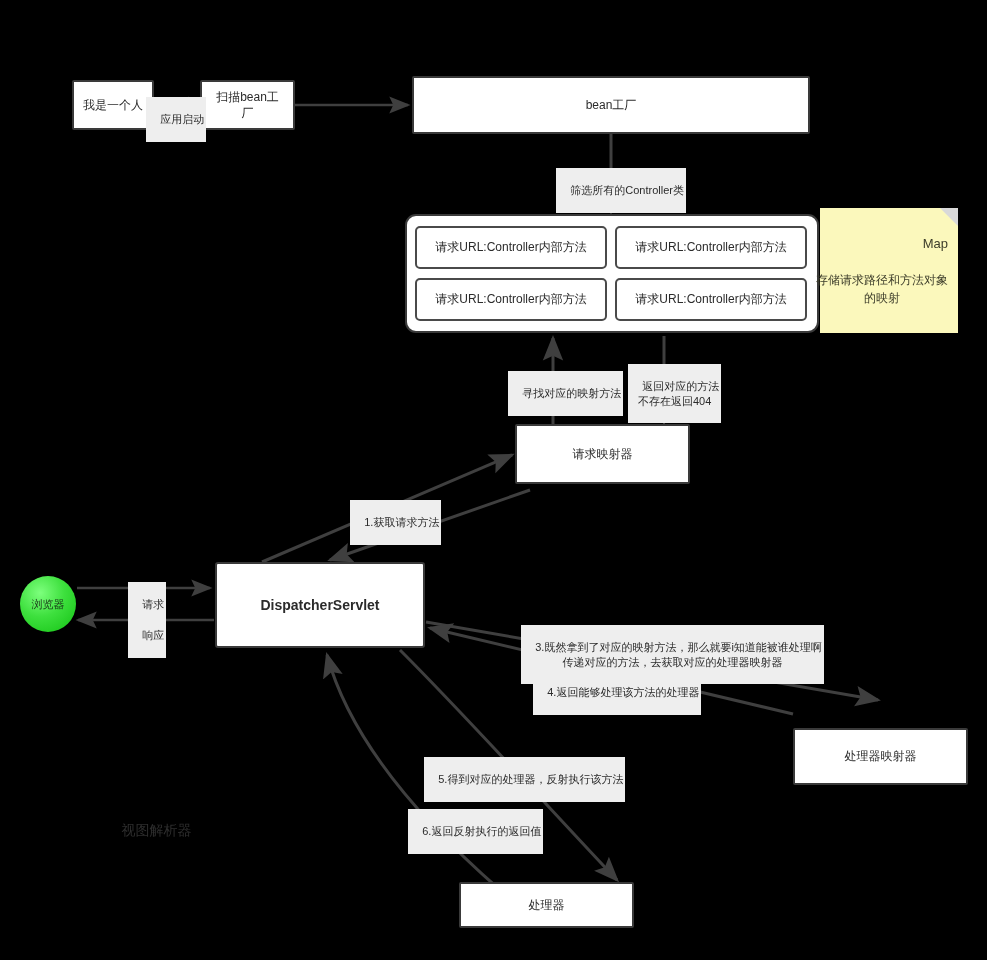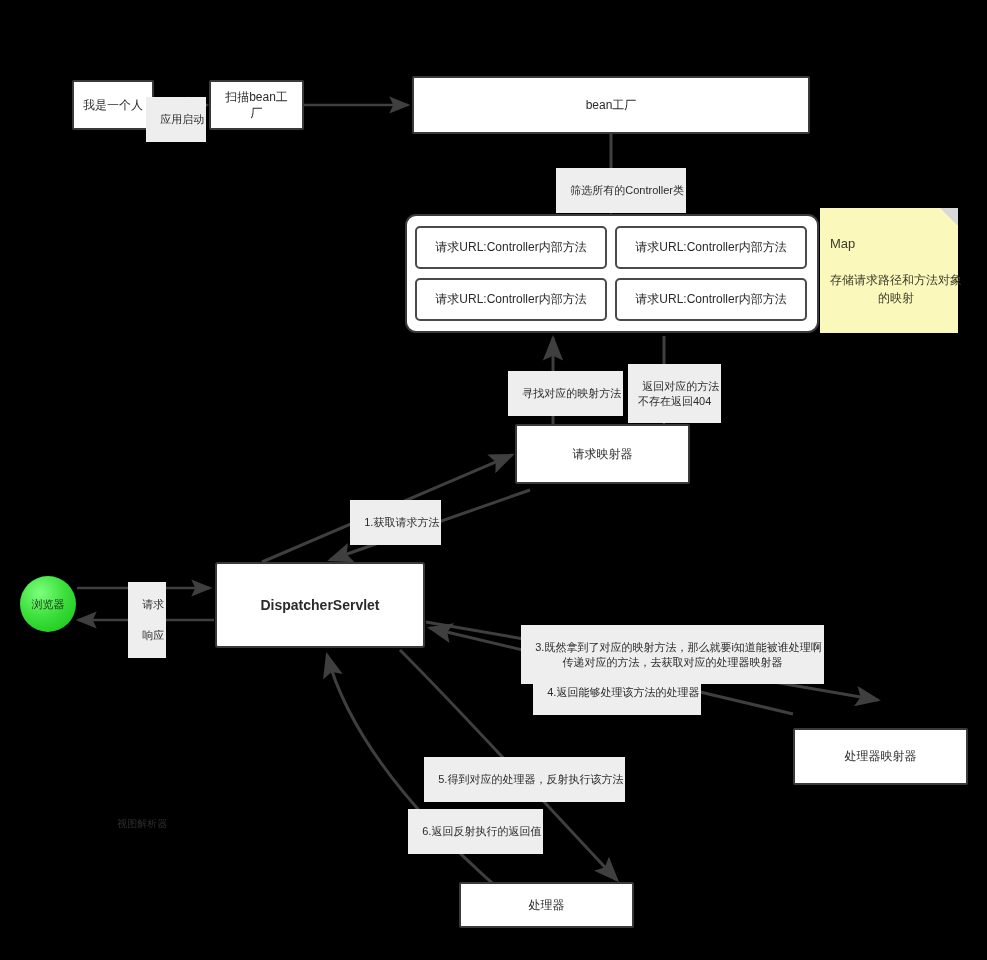--- a/index.html
+++ b/index.html
@@ -64,21 +64,21 @@
     text-align: center;
     font-size: 12px;
     color: #2b2b2b;
   }
   .sticky {
     position: absolute;
     background: #fbf8bc;
     box-sizing: border-box;
     display: flex;
     flex-direction: column;
-    align-items: flex-start;
+    align-items: flex-end;
     justify-content: center;
     text-align: center;
     color: #3d3d2a;
     font-size: 12px;
     line-height: 1.5;
     padding: 9px 10px;
   }
   .sticky .sticky-title {
     margin-bottom: 18px;
     font-size: 13px;
@@ -110,21 +110,21 @@
     font-size: 11px;
     line-height: 1.35;
     padding: 0 2px;
     text-align: center;
     white-space: pre;
     box-sizing: border-box;
   }
   .faint-label {
     position: absolute;
     color: #2e2e2e;
-    font-size: 10px;
+    font-size: 14px;
     white-space: pre;
   }
 </style>
 </head>
 <body>
 
 <div id="canvas">
 
   <svg class="edges" viewBox="0 0 987 960">
     <defs>
@@ -157,21 +157,21 @@
 
     <line x1="77" y1="588" x2="210" y2="588" stroke="#3f3f3f" stroke-width="2.5" marker-end="url(#arrow)"></line>
 
     <line x1="214" y1="620" x2="78" y2="620" stroke="#3f3f3f" stroke-width="2.5" marker-end="url(#arrow)"></line>
   </svg>
 
   <div class="node plain" style="left:55px; top:80px; width:82px; height:50px;margin-left:17px;">
     <span>我是一个人</span>
   </div>
 
-  <div class="node plain" style="left:209px; top:80px; width:95px; height:50px; white-space:pre;">
+  <div class="node plain" style="left:200px; top:80px; width:95px; height:50px; white-space:pre;">
     <span>扫描bean工
 厂</span>
   </div>
 
   <div class="node plain" style="left:412px; top:76px; width:398px; height:58px;">
     <span>bean工厂</span>
   </div>
 
   <div class="group-box" style="left:405px; top:214px; width:414px; height:119px;">
     <div class="inner-cell" style="left:8px; top:10px; width:192px; height:43px;">

